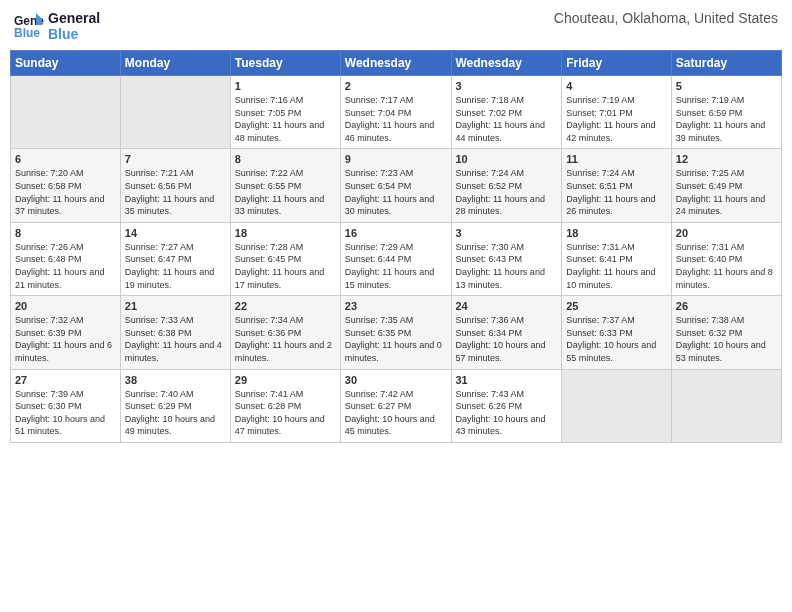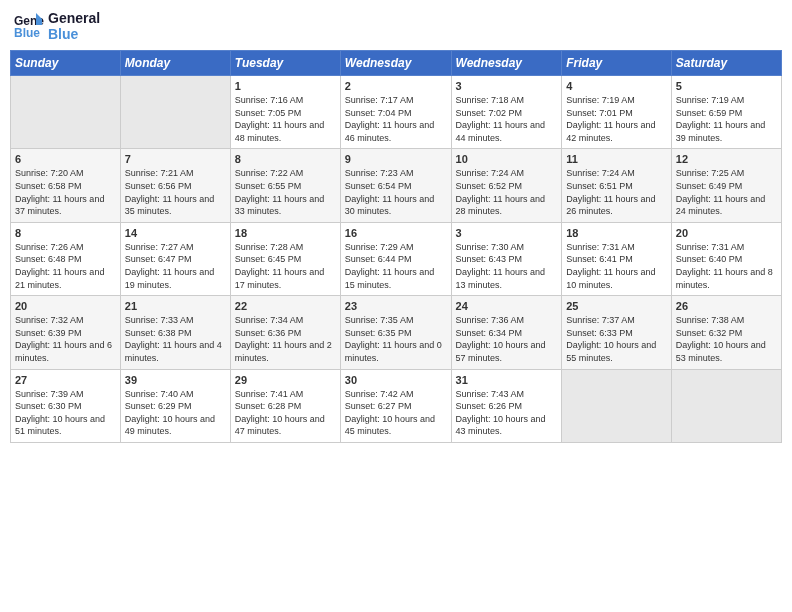--- a/index.html
+++ b/index.html
@@ -45,21 +45,20 @@
       border: 1px solid #ccc;
     }
     .calendar th {
       background: #3a6bc4;
       color: white;
       font-size: 12px;
       font-weight: bold;
       padding: 5px 4px;
       text-align: left;
       border: 1px solid #5580cc;
-      font-style: italic;
     }
     .calendar td {
       vertical-align: top;
       border: 1px solid #ccc;
       padding: 4px 4px;
       width: 112px;
       min-height: 72px;
       font-size: 9.5px;
       color: #333;
       background: #fff;
@@ -96,20 +95,21 @@
       <polygon points="22,2 28,8 28,14 22,14" fill="#4a90d9"></polygon>
     </svg>
     <div>
       <div style="font-size:14px;font-weight:bold;color:#1a1a2e;">
         <span style="color:#1a1a2e;">General</span><br>
         <span style="color:#4a90d9;">Blue</span>
       </div>
     </div>
   </div>
   <div class="title-section">
+    <div class="subtitle">Chouteau, Oklahoma, United States</div>
   </div>
 </div>
 
 <table class="calendar">
   <thead>
     <tr>
     <th>Sunday</th>
         <th>Monday</th>
         <th>Tuesday</th>
         <th>Wednesday</th>
@@ -232,21 +232,21 @@
           <span class="day-num">26</span>
           <div class="day-info">Sunrise: 7:38 AM<br>Sunset: 6:32 PM<br>Daylight: 10 hours and 53 minutes.</div>
         </td>
       </tr>
       <tr>
         <td>
           <span class="day-num">27</span>
           <div class="day-info">Sunrise: 7:39 AM<br>Sunset: 6:30 PM<br>Daylight: 10 hours and 51 minutes.</div>
         </td>
         <td>
-          <span class="day-num">39</span>
+          <span class="day-num">38</span>
           <div class="day-info">Sunrise: 7:40 AM<br>Sunset: 6:29 PM<br>Daylight: 10 hours and 49 minutes.</div>
         </td>
         <td>
           <span class="day-num">29</span>
           <div class="day-info">Sunrise: 7:41 AM<br>Sunset: 6:28 PM<br>Daylight: 10 hours and 47 minutes.</div>
         </td>
         <td>
           <span class="day-num">30</span>
           <div class="day-info">Sunrise: 7:42 AM<br>Sunset: 6:27 PM<br>Daylight: 10 hours and 45 minutes.</div>
         </td>

